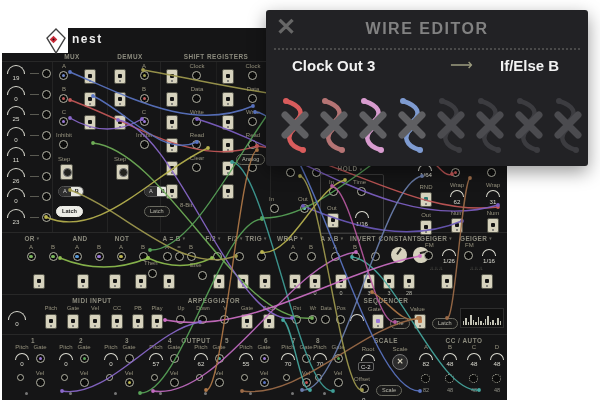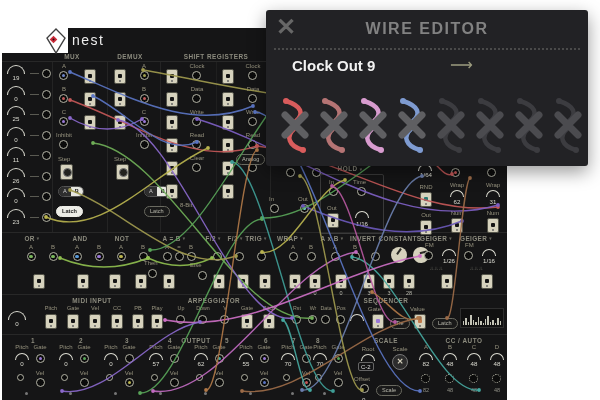--- a/index.html
+++ b/index.html
@@ -1,20 +1,20 @@
 <!DOCTYPE html>
 <html><head>
 <meta charset="utf-8">
 <style>
   html,body{margin:0;padding:0}
   body{width:600px;height:400px;background:#ffffff;font-family:"Liberation Sans",sans-serif;position:relative;overflow:hidden}
   #app{position:absolute;left:2px;top:28px;width:505px;height:372px;background:#151516;z-index:1}
   #topbar{position:absolute;left:0;top:0;width:505px;height:17px;background:#1d1d1e;border-bottom:1px solid #000}
   #notch{position:absolute;left:0;top:0;width:66px;height:25px;background:#fff}
-  .nesttxt{position:absolute;font-size:14px;font-weight:normal;color:#ededed;letter-spacing:1.5px}
+  .nesttxt{position:absolute;font-size:12px;font-weight:bold;color:#ededed;letter-spacing:1.5px}
   .ptitle{position:absolute;font-size:7.5px;font-weight:bold;color:#f0f0f0;letter-spacing:1px}
   .navarr{position:absolute;font-size:5.5px;color:#8f8f8f;line-height:1}
   .kbd{position:absolute;width:12px;height:7px;border:1px solid #909090;border-radius:1.5px}
   .kbd:after{content:"";position:absolute;left:2px;right:2px;bottom:1px;height:1px;background:#909090}
   .scnlbl{position:absolute;font-size:6.2px;color:#8c8c82;letter-spacing:.5px}
   #scenes{position:absolute;left:186px;top:4px;display:flex;gap:4px}
   .scn{width:12px;text-align:center;font-size:6.2px;line-height:9px;height:9px;color:#9c9c92}
   .scn.active{background:#e9e9e9;color:#141414;border-radius:1px;font-weight:bold}
   .hdr{position:absolute;font-size:6.4px;line-height:1;font-weight:bold;color:#8c8b7e;letter-spacing:.5px;white-space:nowrap}
   .hdr.c{transform:translateX(-50%)}
@@ -1169,22 +1169,23 @@
     <circle cx="310" cy="390" r="1.9" fill="#45a8a0"></circle>
     <path d="M150,250 C210,252 270,62 330,60" stroke="#58a358" fill="none" stroke-width="1.4" opacity="0.92"></path>
     <circle cx="150" cy="250" r="1.9" fill="#58a358"></circle>
     <circle cx="330" cy="60" r="1.9" fill="#58a358"></circle>
   </svg>
 
 <div id="weditor">
   <div class="close">✕</div>
   <div class="wtitle">WIRE EDITOR</div>
   <div class="wsep"></div>
-  <div class="wsrc">Clock Out 9</div>
+  <div class="wsrc">Clock Out 3</div>
   <div class="warrow">⟶</div>
+  <div class="wtgt">If/Else B</div>
   <div class="swatches">
 
   <div style="width:34px;height:62px">
       <svg width="34" height="62" viewBox="0 0 34 62">
         <path class="swire" d="M8,7 C24,12 26,20 18,27" style="stroke: rgb(217, 92, 92);"></path>
         <path class="swire" d="M16,35 C8,42 10,52 25,56" style="stroke: rgb(217, 92, 92);"></path>
         <circle cx="8" cy="7" r="3" style="fill: rgb(217, 92, 92);"></circle>
         <circle cx="25" cy="56" r="3" style="fill: rgb(217, 92, 92);"></circle>
         <path class="sx" d="M7,21 L27,41 M27,21 L7,41" style="stroke: rgb(95, 95, 98);"></path>
       </svg>

